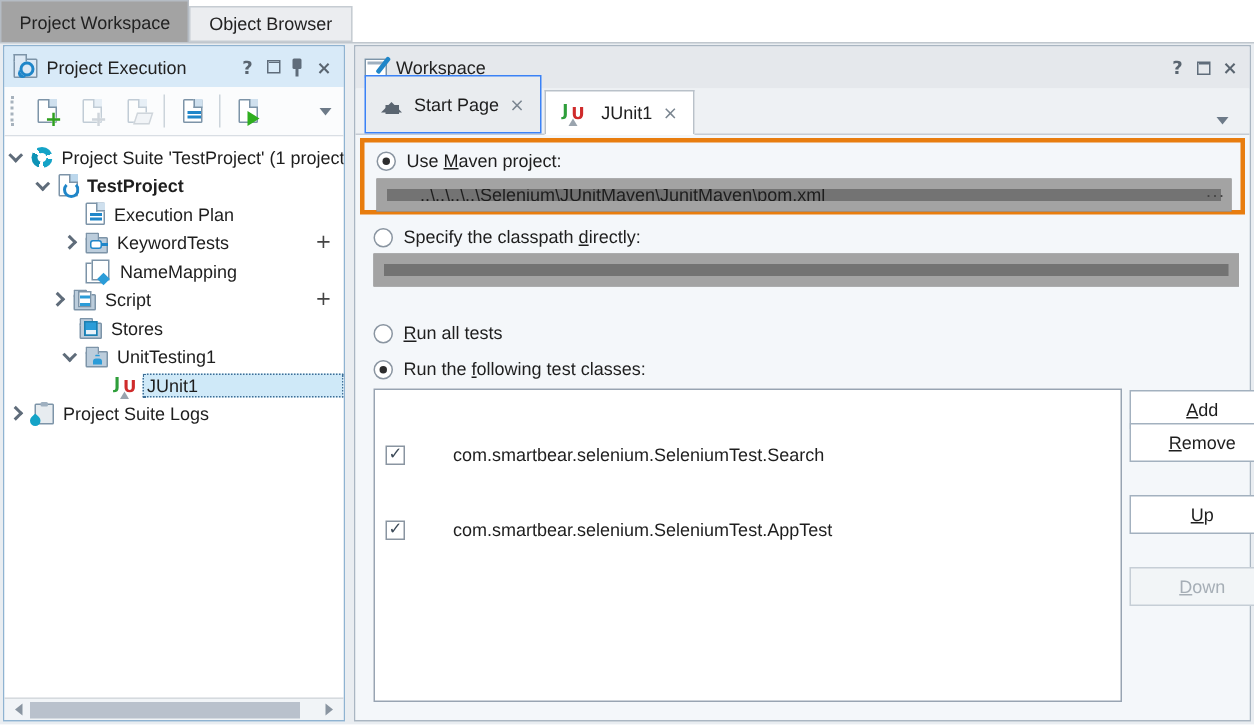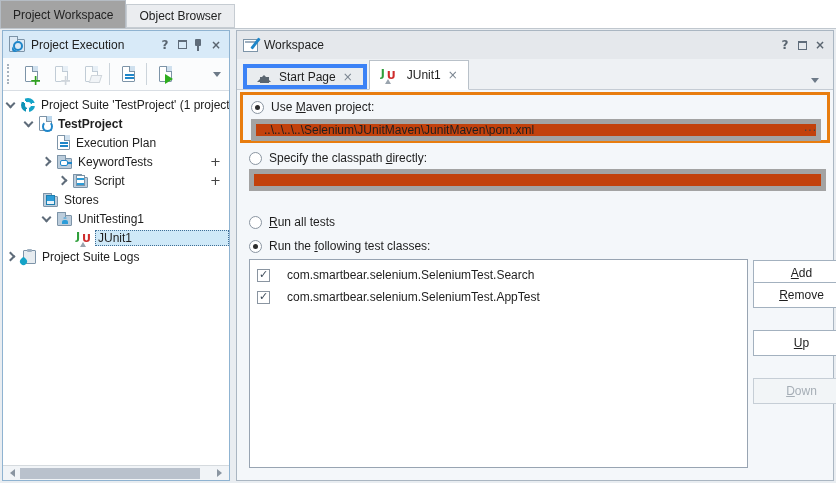--- a/index.html
+++ b/index.html
@@ -86,39 +86,39 @@
   .ws-panel { position:absolute; left:236px; right:2px; top:1px; bottom:2px; background:#f4f7fa; border:1px solid #aab6c2; display:flex; flex-direction:column;justify-content:center; }
   .ws-panel .panel-header { background:#e5e8ec; height:28px; }
   .wsic { width:15px; height:13px; background:#fff; border:1px solid #7d94a8; position:relative; }
   .wsic::before { content:""; position:absolute; top:1px; left:1px; right:1px; height:2px; background:#9fb0c0; }
   .wsic::after { content:""; position:absolute; right:0; top:-3px; width:3px; height:13px; background:#1f86c9; transform:rotate(38deg); border-radius:1px; }
   .pemag { width:16px; height:13px; background:#dce9f5; border:1px solid #7d94a8; border-radius:1px; position:relative; margin-top:2px; }
   .pemag::before { content:""; position:absolute; top:-4px; left:-1px; width:7px; height:4px; background:#dce9f5; border:1px solid #7d94a8; border-bottom:none; }
   .pemag::after { content:""; position:absolute; right:1px; top:1px; width:6px; height:6px; border:2px solid #1f86c9; border-radius:50%; box-shadow:-3px 3px 0 -2px #1f86c9; }
 
   .ws-tabstrip { height:31px; background:#eef1f4; border-bottom:1px solid #c5ccd4; display:flex; align-items:flex-end; padding-left:6px; flex:none; position:relative; }
-  .ws-tab { display:flex; align-items:center; gap:7px; padding:0 10px; height:25px; background:#e9ecef; border:4px solid #3b82f6; margin-right:2px; }
+  .ws-tab { display:flex; align-items:center; gap:7px; padding:0 10px; height:39px; background:#e9ecef; border:1px solid #3b82f6; margin-right:2px; }
   .ws-tab.active { height:30px; background:#fff; border:1px solid #b9c1c9; border-bottom:1px solid #fff; margin-bottom:-1px; z-index:2; }
   .tab-x { color:#7a8590; font:12px "DejaVu Sans", sans-serif; }
   .home { width:15px; height:13px; position:relative; }
   .home::before { content:""; position:absolute; top:-2px; left:0; border:7.5px solid transparent; border-bottom:7px solid #5a6570; }
   .home::after { content:""; position:absolute; bottom:0; left:3px; width:9px; height:6px; background:#5a6570; }
   .juicon { width:17px; height:16px; position:relative; }
 
   .ws-content { flex:1; position:relative; background:#f4f7fa; }
   .grp { position:absolute; left:3px; top:2px; right:3px; height:51px; border:3px solid #e87d0f; }
   .radio-row { display:flex; align-items:center; gap:7px; position:absolute; }
   .radio { width:13px; height:13px; border:1px solid #8a95a1; border-radius:50%; background:#fff; position:relative; flex:none; }
   .radio.on::after { content:""; position:absolute; inset:3px; border-radius:50%; background:#2d2d2d; }
   .field { position:absolute; height:22px; }
-  .field input { width:100%; height:100%; border:5px solid #a3a3a3; background:#c2410c; font:12px "Liberation Sans", sans-serif; padding:0 18px 0 8px; color:#1e1e1e; outline:none; }
+  .field input { width:100%; height:100%; border:7px solid #a3a3a3; background:#737373; font:12px "Liberation Sans", sans-serif; padding:0 18px 0 22px; color:#1e1e1e; outline:none; }
   .browse { position:absolute; right:4px; top:1px; color:#444; letter-spacing:1px; }
 
   .listbox { position:absolute; left:12px; top:169px; width:499px; height:209px; background:#fff; border:1px solid #98a4b2; padding-top:4px; }
-  .lrow { display:flex; align-items:center; height:22px; padding-left:7px; gap:17px; }
+  .lrow { display:flex; align-items:center; height:22px; padding-left:7px; gap:32px;margin-top:28px; }
   .cb { width:13px; height:13px; border:1px solid #8a95a1; background:#fff; position:relative; flex:none; }
   .cb.on::after { content:"✓"; position:absolute; left:1px; top:-2px; font:bold 11px "DejaVu Sans", sans-serif; color:#3c4a58; }
 
   .btn { position:absolute; left:516px; width:97px; height:26px; background:#fff; border:1px solid #a3b1bf; border-radius:0; display:flex; align-items:center; justify-content:center; color:#1e1e1e; cursor:default; }
   .btn.disabled { color:#a6aeb6; border-color:#c6ced6; background:#f2f5f7; }
 </style>
 </head>
 <body>
 
 <div class="top-tabs">
@@ -179,27 +179,34 @@
         <span class="chev none"></span>
         <span class="ticon exec"></span>
         <span class="tlabel">Execution Plan</span>
       </div>
       <div class="trow" style="padding-left:40px">
         <span class="chev col"></span>
         <span class="ticon fold kw"></span>
         <span class="tlabel">KeywordTests</span>
         <span class="plus">+</span>
       </div>
-      <div class="trow" style="padding-left:56px">
+      <div class="trow" style="padding-left:40px">
+        <span class="chev none"></span>
+        <span class="ticon nmap">
+            <span class="dmd"></span>
+          </span>
+        <span class="tlabel">NameMapping</span>
+      </div>
+      <div class="trow" style="padding-left:32px">
         <span class="chev col"></span>
         <span class="ticon fold script"></span>
         <span class="tlabel">Script</span>
         <span class="plus">+</span>
       </div>
-      <div class="trow" style="padding-left:26px">
+      <div class="trow" style="padding-left:36px">
         <span class="chev none"></span>
         <span class="ticon fold stores"></span>
         <span class="tlabel">Stores</span>
       </div>
       <div class="trow" style="padding-left:40px">
         <span class="chev exp"></span>
         <span class="ticon fold unit"></span>
         <span class="tlabel">UnitTesting1</span>
       </div>
       <div class="trow sel" style="padding-left:58px">

